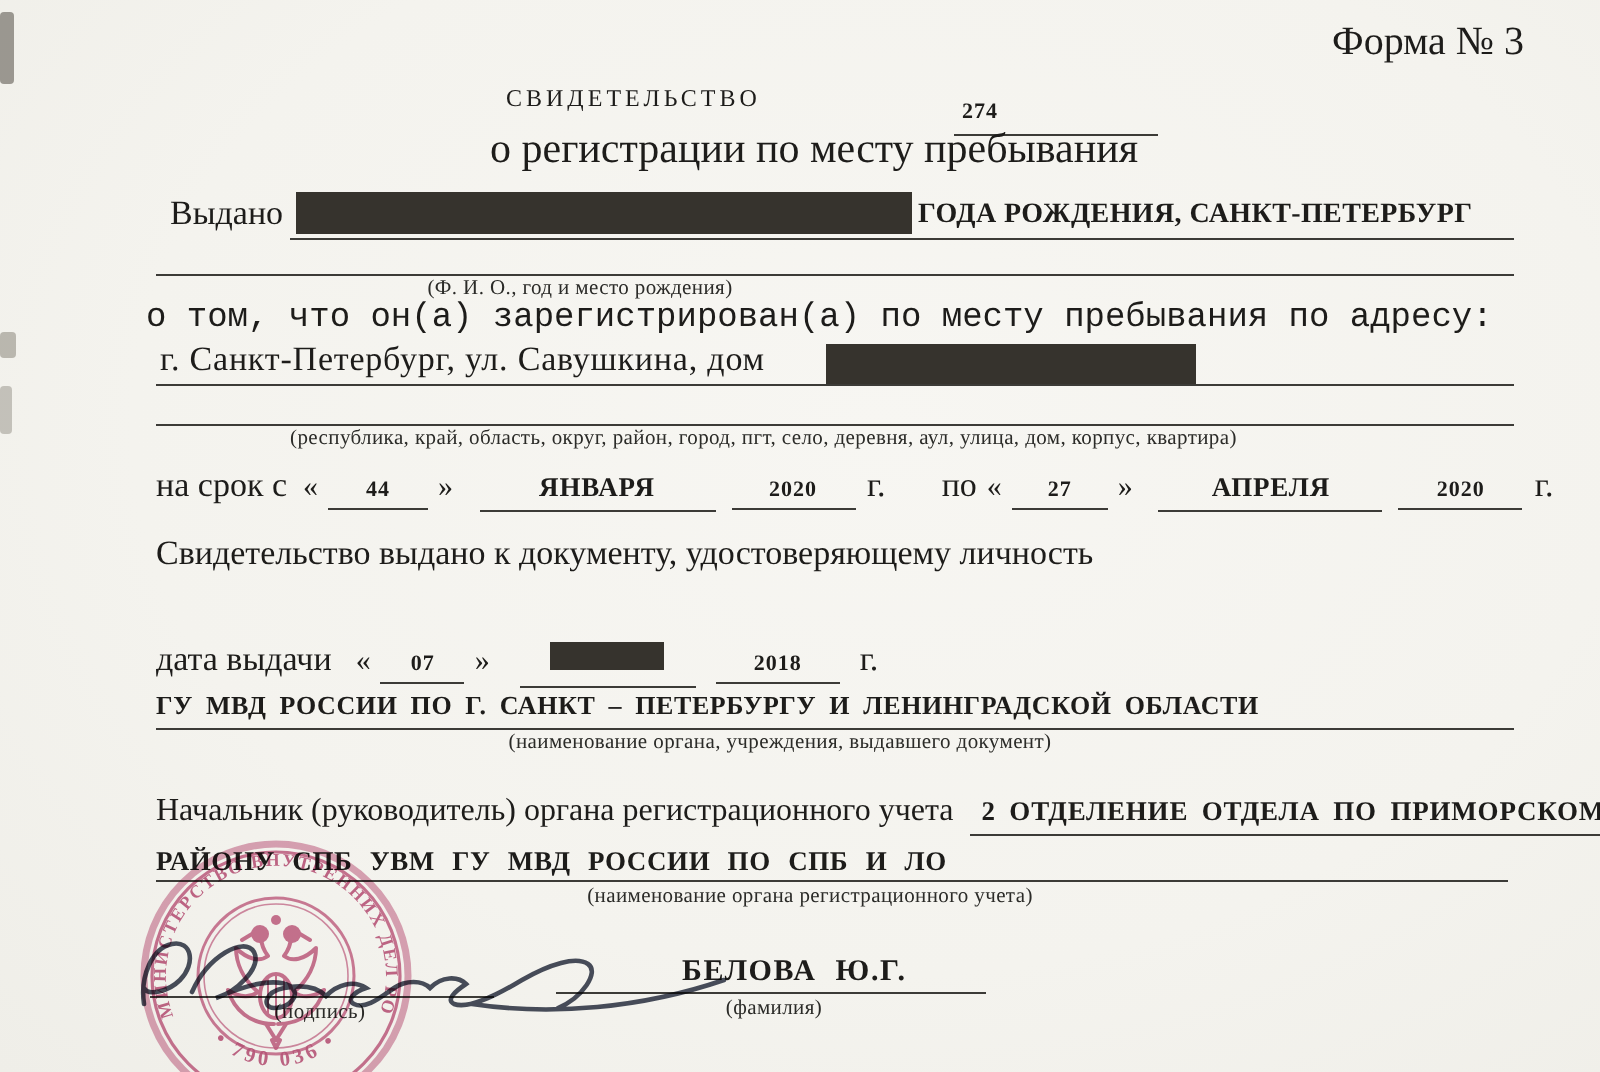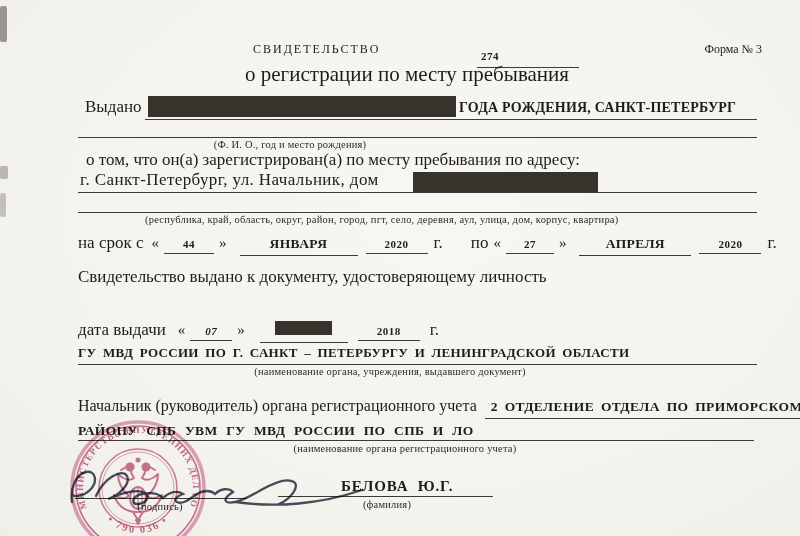--- a/index.html
+++ b/index.html
@@ -28,41 +28,41 @@
 </style>
 </head>
 <body>
 
 <div class="page">
 
   <div class="smudge" style="top:6px;width:7px;height:36px;background:#6b675f;opacity:.65;"></div>
   <div class="smudge" style="top:166px;width:8px;height:13px;background:#8a867c;opacity:.55;"></div>
   <div class="smudge" style="top:193px;width:6px;height:24px;background:#8a867c;opacity:.45;"></div>
 
-  <div class="abs" style="right:38px;top:10px;font-size:12px;margin-top:32px;">Форма № 3</div>
+  <div class="abs" style="right:38px;top:10px;font-size:20px;">Форма № 3</div>
 
   <div class="title" style="left:253px;top:42px;">СВИДЕТЕЛЬСТВО</div>
 
   <div class="abs" style="left:477px;top:46px;width:98px;border-bottom:1.8px solid #3c3b37;padding:0 0 3px 4px;">
     <span class="num">274</span>
   </div>
 
   <div class="subtitle" style="left:245px;top:62px;">о регистрации по месту пребывания</div>
 
   <div class="abs lbl" style="left:85px;top:97px;">Выдано</div>
   <div class="abs redact" style="left:148px;top:96px;width:308px;height:21px;"></div>
   <div class="bold-suffix" style="left:459px;top:100px;">ГОДА РОЖДЕНИЯ, САНКТ-ПЕТЕРБУРГ</div>
   <div class="rule" style="left:145px;top:119px;width:612px;"></div>
 
   <div class="rule" style="left:78px;top:137px;width:679px;"></div>
   <div class="caption" style="left:150px;top:139px;width:280px;">(Ф. И. О., год и место рождения)</div>
 
-  <div class="abs lbl" style="left:86px;top:150px;">о том, что он(а) зарегистрирован(а) по месту пребывания по адресу:</div>
+  <div class="abs lbl" style="left:73px;top:150px;font-family:Liberation Mono, monospace;">о том, что он(а) зарегистрирован(а) по месту пребывания по адресу:</div>
 
-  <div class="abs lbl" style="left:80px;top:170px;letter-spacing:0.4px;">г. Санкт-Петербург, ул. Начальник, дом</div>
+  <div class="abs lbl" style="left:80px;top:170px;letter-spacing:0.4px;">г. Санкт-Петербург, ул. Савушкина, дом</div>
   <div class="abs redact" style="left:413px;top:172px;width:185px;height:20px;"></div>
   <div class="rule" style="left:78px;top:192px;width:679px;"></div>
 
   <div class="rule" style="left:78px;top:212px;width:679px;"></div>
   <div class="caption" style="left:145px;top:214px;width:365px;">(республика, край, область, округ, район, город, пгт, село, деревня, аул, улица, дом, корпус, квартира)</div>
 
   <div class="row" style="left:78px;top:233px;">
     <span class="lbl">на срок с</span>
     <span class="q" style="margin-left:8px;">«</span>
     <span class="fld num" style="width:50px;">44</span>
@@ -78,21 +78,21 @@
     <span class="fld num" style="width:62px;margin-right:6px;">2020</span>
     <span class="lbl">г.</span>
   </div>
 
   <div class="abs lbl" style="left:78px;top:267px;">Свидетельство выдано к документу, удостоверяющему личность</div>
 
 
   <div class="row" style="left:78px;top:320px;">
     <span class="lbl">дата выдачи</span>
     <span class="q" style="margin-left:12px;">«</span>
-    <span class="fld num" style="width:42px;font-style:italic;">07</span>
+    <span class="fld num" style="width:42px;">07</span>
     <span class="q">»</span>
     <span class="fld" style="width:88px;margin:0 10px;">
       <span class="redact" style="width:57px;height:14px;"></span>
     </span>
     <span class="fld num" style="width:62px;">2018</span>
     <span class="lbl" style="margin-left:10px;">г.</span>
   </div>
 
   <div class="capsline" style="left:78px;top:345px;">ГУ МВД РОССИИ ПО Г. САНКТ – ПЕТЕРБУРГУ И ЛЕНИНГРАДСКОЙ ОБЛАСТИ</div>
   <div class="rule" style="left:78px;top:364px;width:679px;"></div>

